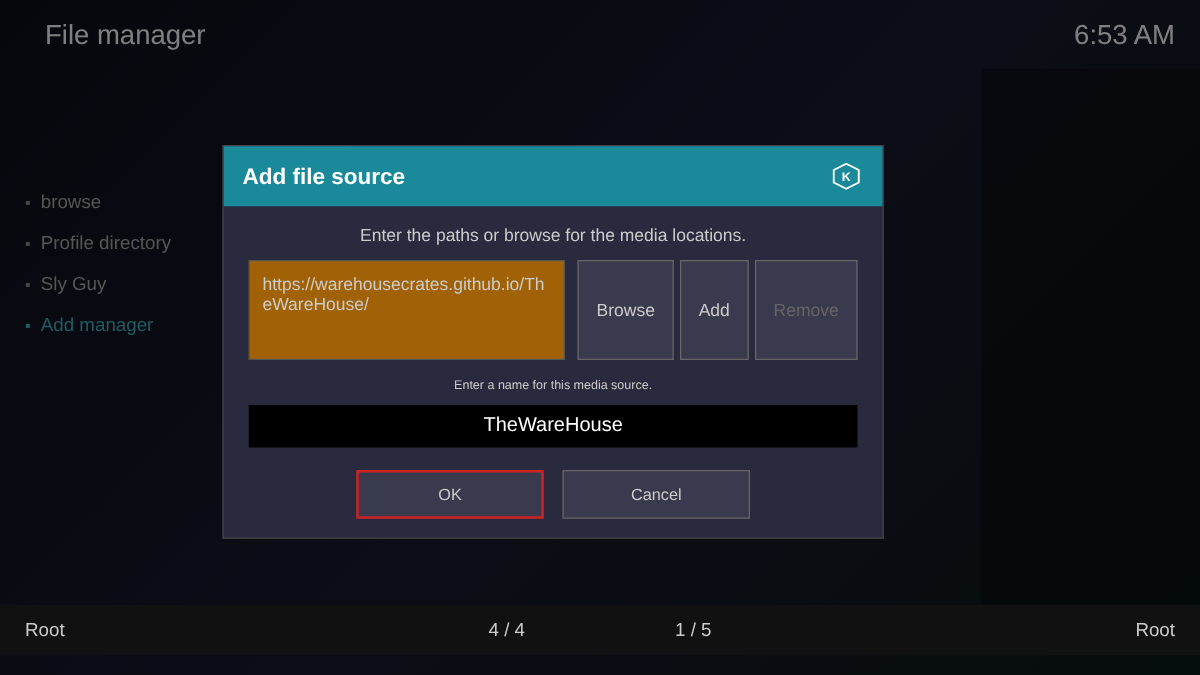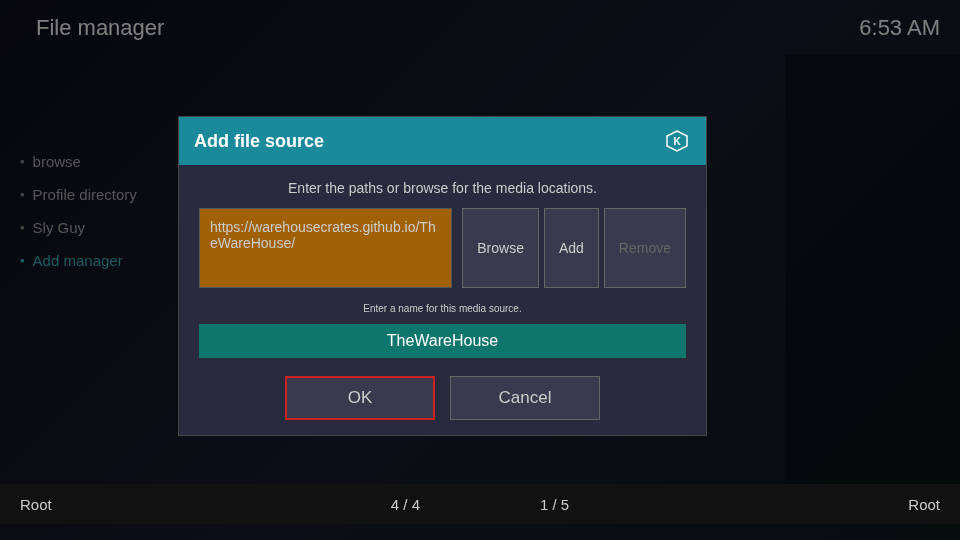--- a/index.html
+++ b/index.html
@@ -177,41 +177,41 @@
 
     .dialog-name-instruction {
       text-align: center;
       font-size: 10px;
       color: #ccc;
       margin-bottom: 10px;
     }
 
     .name-input {
       width: 100%;
-      background: #0f766e;
+      background: #000000;
       border: none;
       color: #fff;
       font-size: 16px;
       padding: 8px 12px;
       text-align: center;
       margin-bottom: 18px;
     }
 
     .dialog-action-row {
       display: flex;
       justify-content: center;
       gap: 15px;
     }
 
     .action-btn {
       background: #3a3a4e;
       border: 1px solid #666;
       color: #ccc;
       padding: 10px 0;
-      font-size: 17px;
+      font-size: 13px;
       cursor: pointer;
       width: 150px;
       text-align: center;
     }
     .action-btn.ok-btn {
       border: 2px solid #cc2222;
     }
 
     
     .right-panel {

